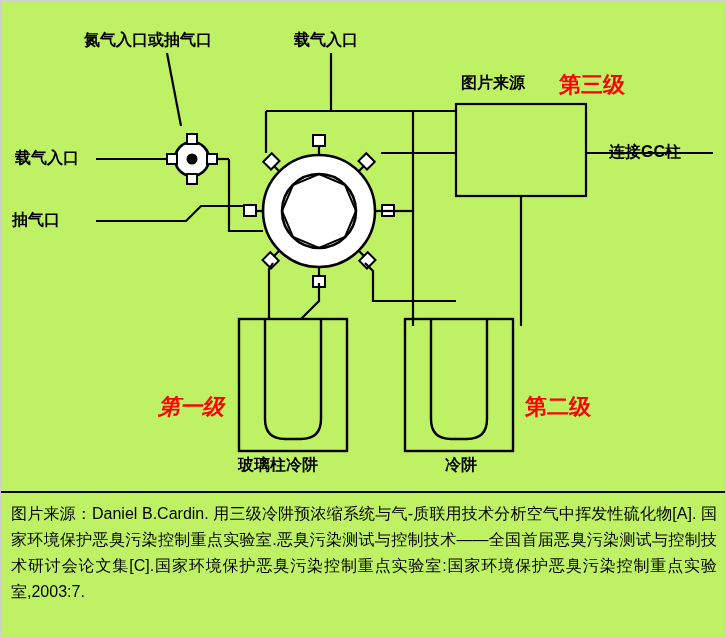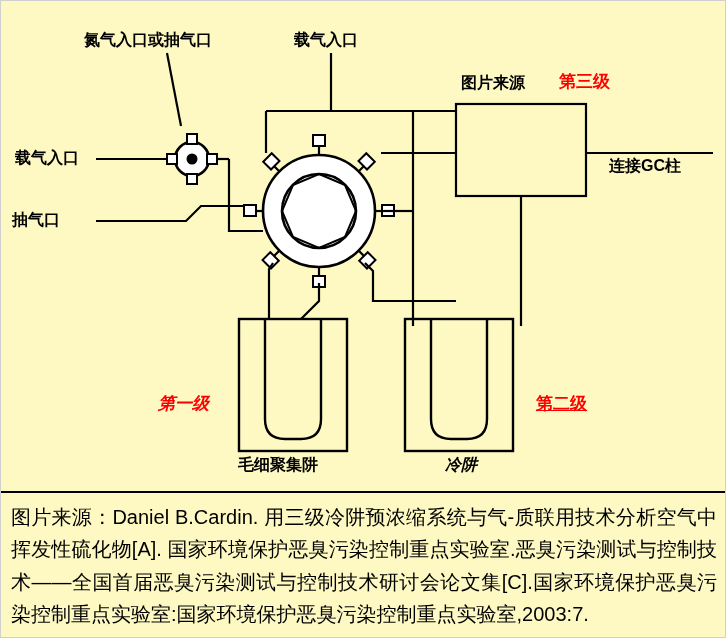--- a/index.html
+++ b/index.html
@@ -7,21 +7,21 @@
     padding: 0;
     background: #ffffff;
   }
   body {
     font-family: "Liberation Sans", sans-serif;
   }
   #page {
     position: relative;
     width: 726px;
     height: 638px;
-    background: #fef9c3;
+    background: #bef264;
     border: 1px solid #d0d0d0;
     box-sizing: border-box;
     overflow: hidden;
   }
   #diagram-area {
     position: absolute;
     left: 0;
     top: 0;
     width: 726px;
     height: 490px;
@@ -35,36 +35,36 @@
     position: absolute;
     font-family: "Liberation Sans", sans-serif;
     font-size: 16px;
     font-weight: bold;
     color: #000000;
     white-space: nowrap;
     line-height: 1.1;
   }
   .lbl.red {
     color: #ff0000;
-    font-size: 17px;
+    font-size: 22px;
   }
   #caption {
     position: absolute;
     left: 0;
     top: 490px;
     width: 726px;
     height: 147px;
     border-top: 2px solid #000000;
     box-sizing: border-box;
     padding: 8px 10px 0 10px;
   }
   #caption p {
     margin: 0;
     font-family: "Liberation Sans", sans-serif;
-    font-size: 20px;
+    font-size: 16px;
     color: #000000;
     line-height: 1.62;
     text-align: justify;
     font-weight: 500;
   }
 </style>
 </head>
 <body>
 
 <div id="page">
@@ -141,24 +141,24 @@
 
       </g>
     </svg>
 
     <div class="lbl" style="left:83px;  top:30px;">氮气入口或抽气口</div>
     <div class="lbl" style="left:293px; top:30px;">载气入口</div>
     <div class="lbl" style="left:14px;  top:148px;">载气入口</div>
     <div class="lbl" style="left:11px;  top:210px;">抽气口</div>
     <div class="lbl" style="left:460px; top:73px;">图片来源</div>
     <div class="lbl red" style="left:558px; top:72px;">第三级</div>
-    <div class="lbl" style="left:608px; top:156px;">连接GC柱</div>
+    <div class="lbl" style="left:608px; top:142px;">连接GC柱</div>
     <div class="lbl red" style="left:157px; top:394px;font-style:italic;">第一级</div>
-    <div class="lbl red" style="left:535px; top:394px;text-decoration:underline;">第二级</div>
-    <div class="lbl" style="left:237px; top:455px;">毛细聚集阱</div>
-    <div class="lbl" style="left:444px; top:455px;font-style:italic;">冷阱</div>
+    <div class="lbl red" style="left:524px; top:394px;">第二级</div>
+    <div class="lbl" style="left:237px; top:455px;">玻璃柱冷阱</div>
+    <div class="lbl" style="left:444px; top:455px;">冷阱</div>
   </div>
 
   <div id="caption">
     <p>图片来源：Daniel B.Cardin. 用三级冷阱预浓缩系统与气-质联用技术分析空气中挥发性硫化物[A]. 国家环境保护恶臭污染控制重点实验室.恶臭污染测试与控制技术——全国首届恶臭污染测试与控制技术研讨会论文集[C].国家环境保护恶臭污染控制重点实验室:国家环境保护恶臭污染控制重点实验室,2003:7.</p>
   </div>
 
 </div>
 
 </body></html>

